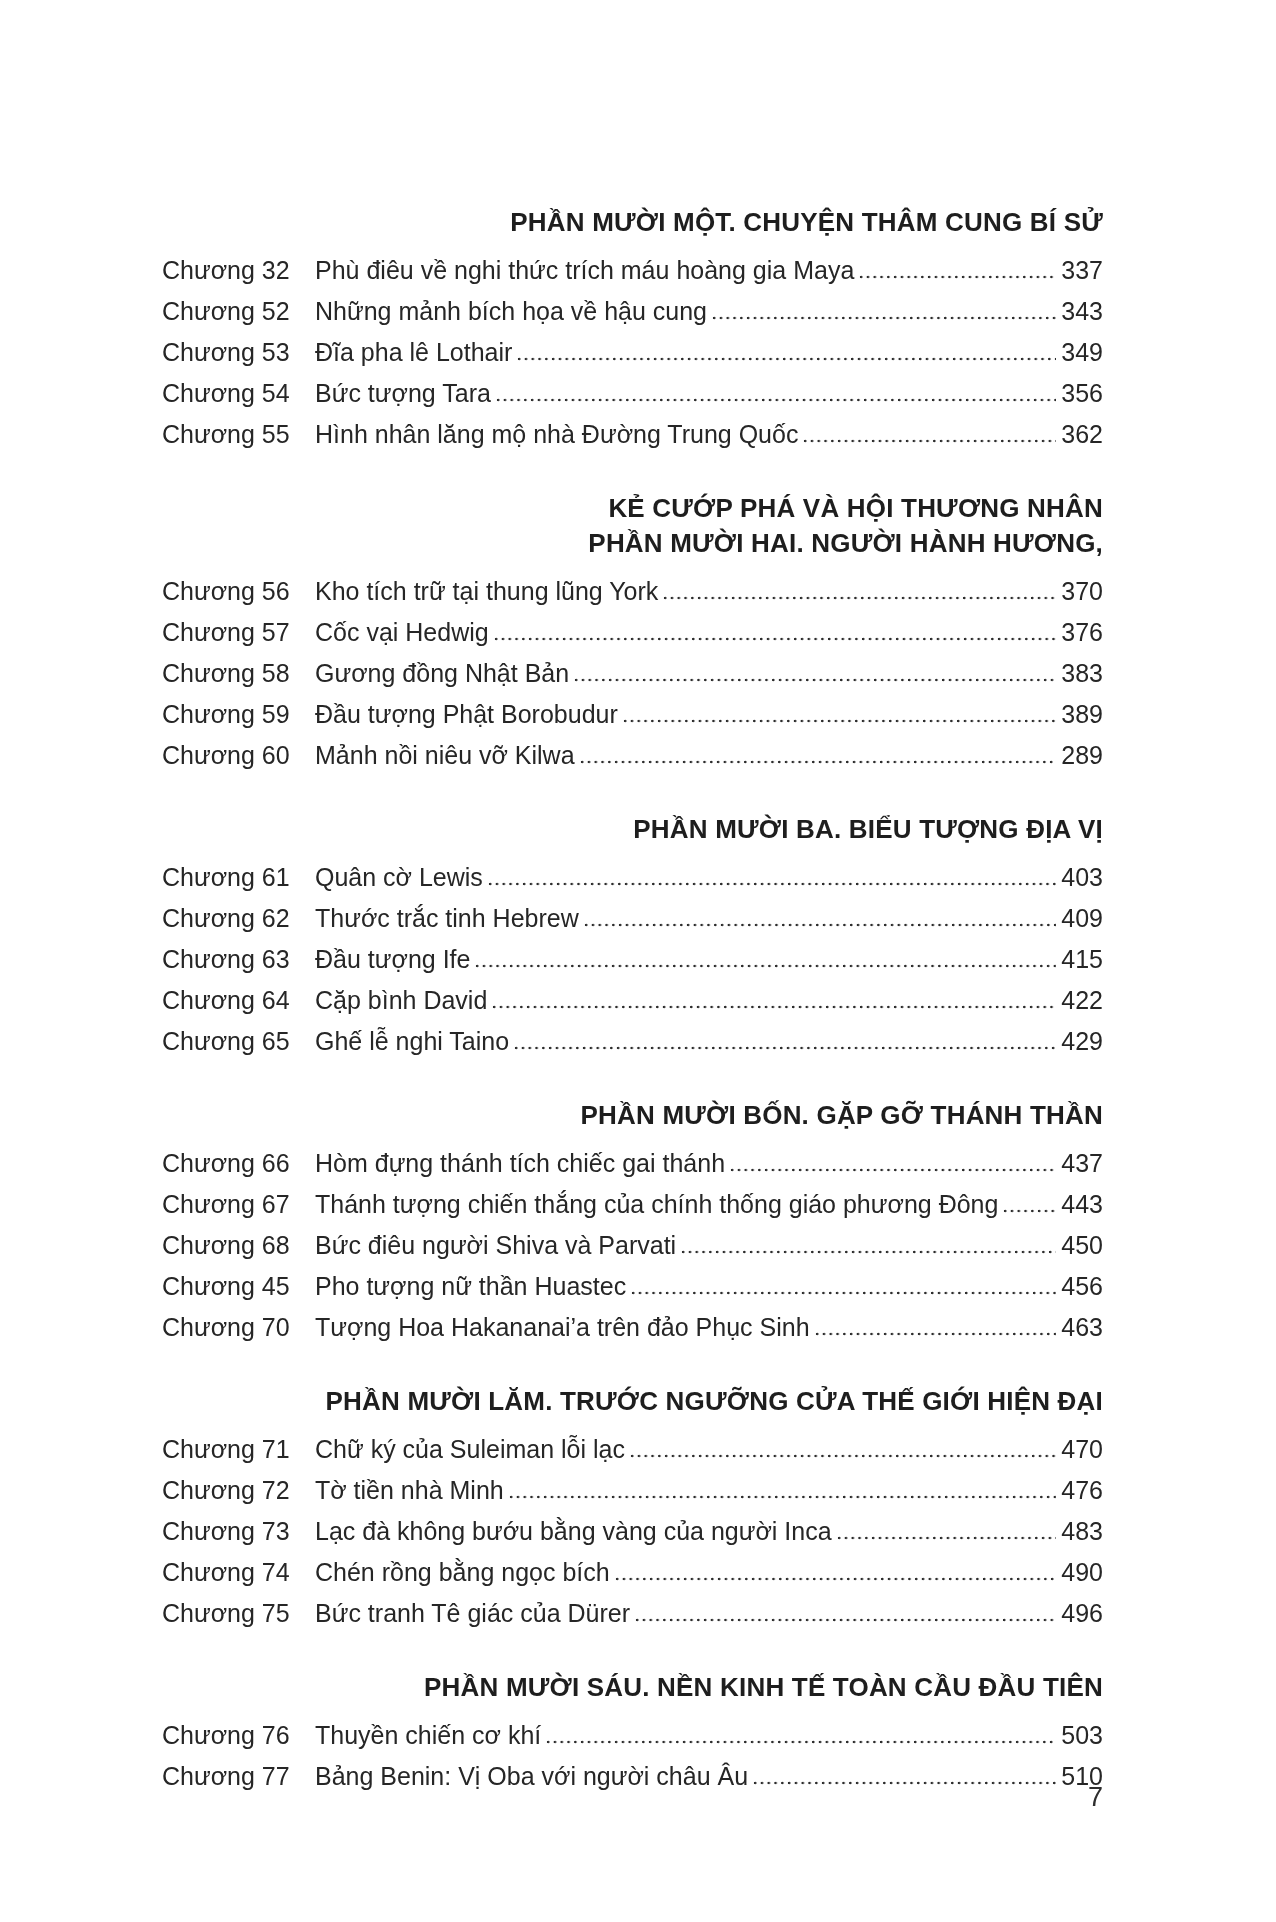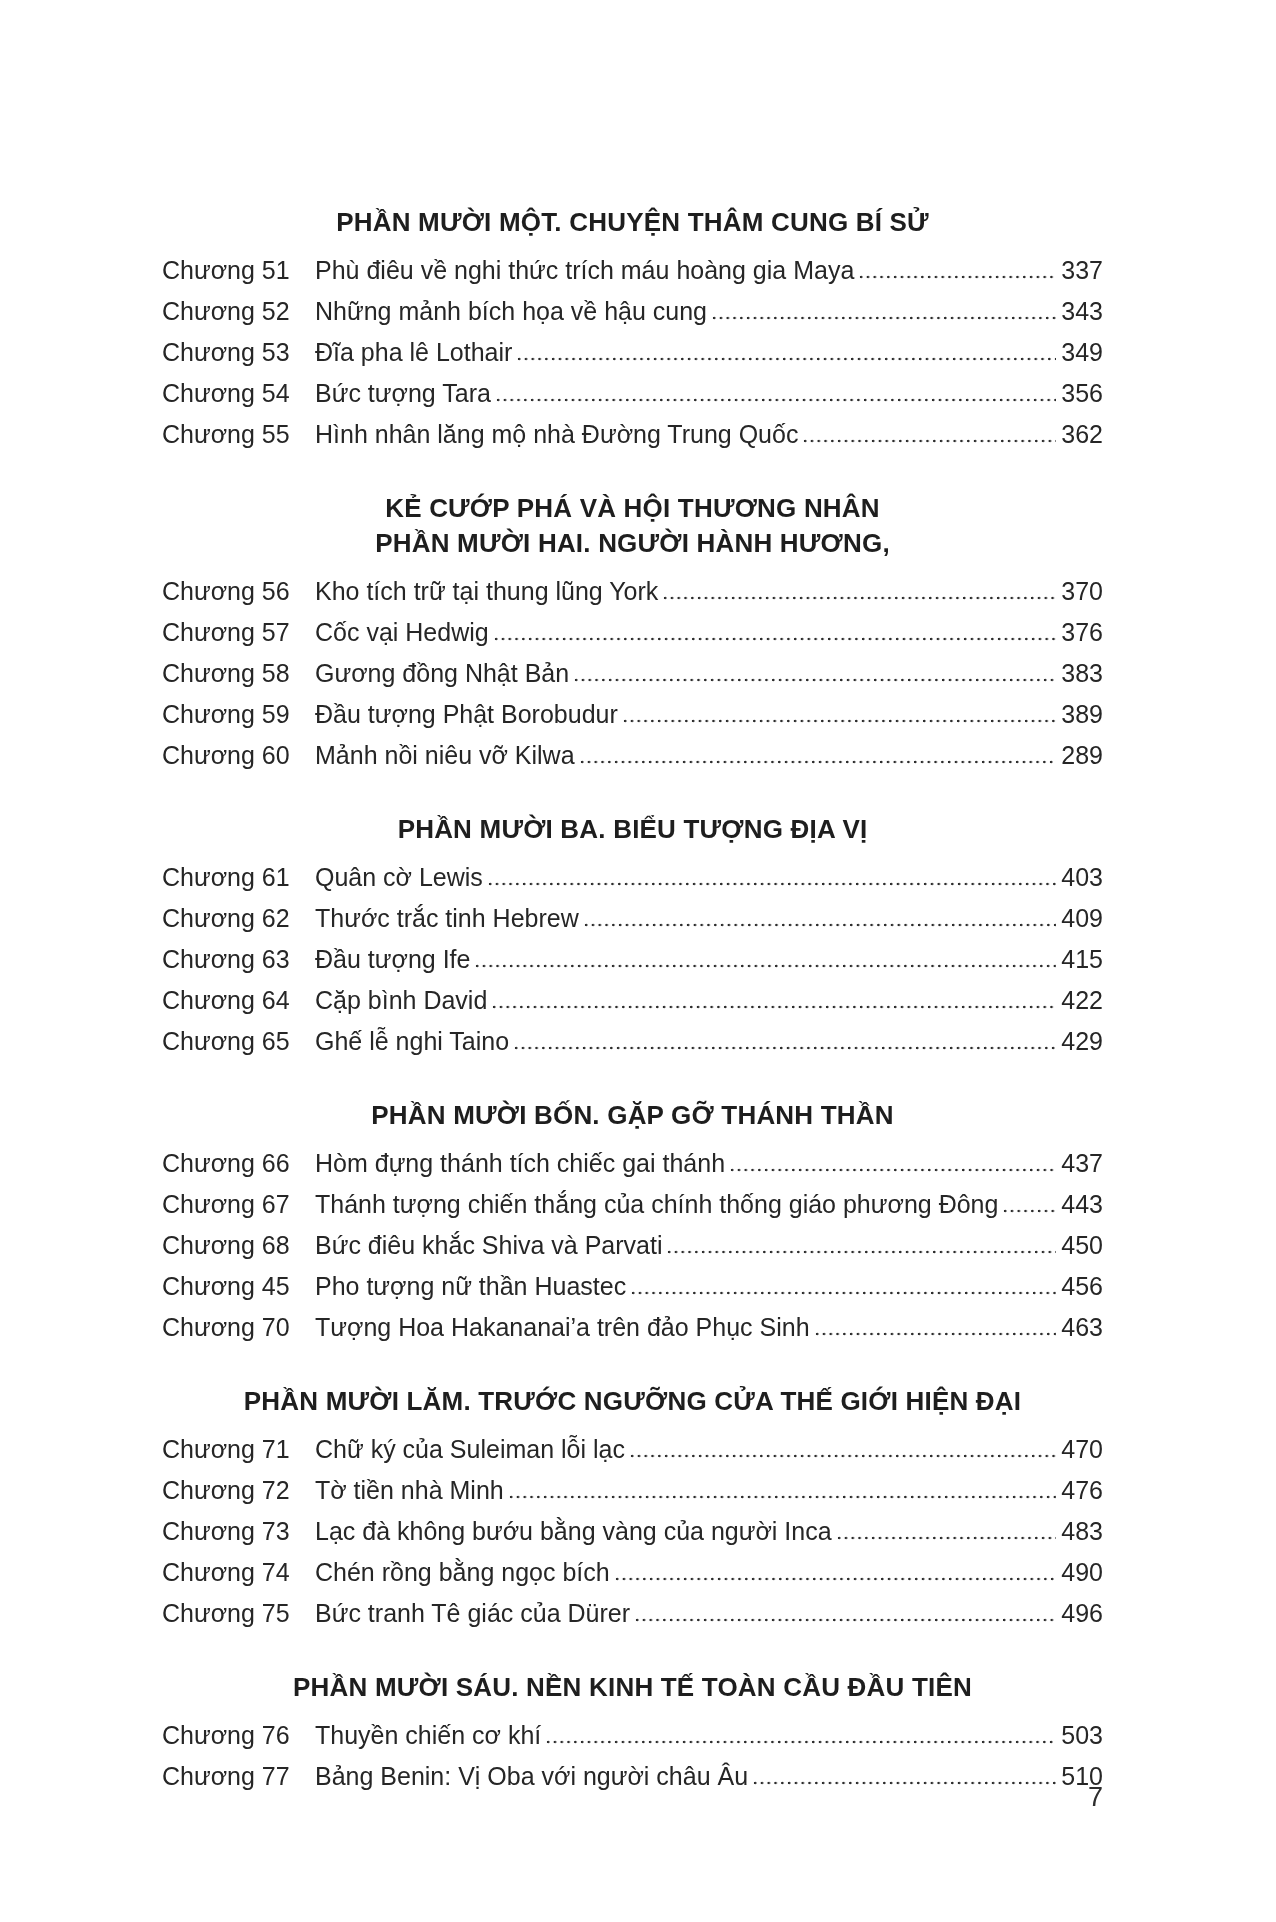--- a/index.html
+++ b/index.html
@@ -15,21 +15,21 @@
     color: #262626;
     overflow: hidden;
   }
   .toc {
     position: absolute;
     left: 162px;
     top: 205px;
     width: 941px;
   }
   .section-title {
-    text-align: center;
+    text-align: right;
     font-weight: 700;
     font-size: 26px;
     line-height: 35px;
     letter-spacing: 0.2px;
     color: #1e1e1e;
     margin: 30px 0 16px 0;
   }
   .toc-section:first-child .section-title {
     margin-top: 0;
   }
@@ -71,21 +71,21 @@
 </style>
 </head>
 <body>
 
 <main class="toc">
     <section class="toc-section">
       <div class="section-title">
         <div class="section-title-line">PHẦN MƯỜI MỘT. CHUYỆN THÂM CUNG BÍ SỬ</div>
       </div>
       <div class="entry">
-        <span class="chapter">Chương 51</span>
+        <span class="chapter">Chương 32</span>
         <span class="title"><span>Phù điêu về nghi thức trích máu hoàng gia Maya</span></span>
         <span class="leader"></span>
         <span class="pageref">337</span>
       </div>
       <div class="entry">
         <span class="chapter">Chương 52</span>
         <span class="title"><span>Những mảnh bích họa về hậu cung</span></span>
         <span class="leader"></span>
         <span class="pageref">343</span>
       </div>
@@ -190,21 +190,21 @@
         <span class="pageref">437</span>
       </div>
       <div class="entry">
         <span class="chapter">Chương 67</span>
         <span class="title"><span>Thánh tượng chiến thắng của chính thống giáo phương Đông</span></span>
         <span class="leader"></span>
         <span class="pageref">443</span>
       </div>
       <div class="entry">
         <span class="chapter">Chương 68</span>
-        <span class="title"><span>Bức điêu khắc Shiva và Parvati</span></span>
+        <span class="title"><span>Bức điêu người Shiva và Parvati</span></span>
         <span class="leader"></span>
         <span class="pageref">450</span>
       </div>
       <div class="entry">
         <span class="chapter">Chương 45</span>
         <span class="title"><span>Pho tượng nữ thần Huastec</span></span>
         <span class="leader"></span>
         <span class="pageref">456</span>
       </div>
       <div class="entry">

